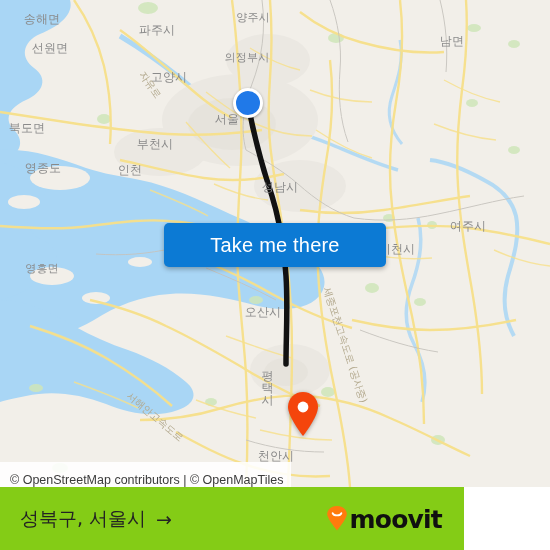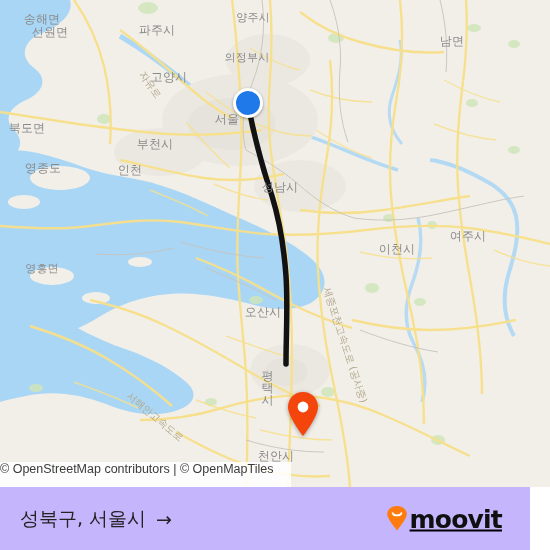--- a/index.html
+++ b/index.html
@@ -53,44 +53,44 @@
     font-family:"Liberation Sans","DejaVu Sans",sans-serif;
     box-shadow:0 2px 5px rgba(0,0,0,.30);
     cursor:pointer;
     display:flex;align-items:center;justify-content:center;
   }
 
   
   #attribution{
     position:absolute;left:0;top:462px;height:25px;
     background:rgba(255,255,255,.88);
-    display:flex;align-items:flex-start;
-    padding:0 10px 0 0;
+    display:flex;align-items:flex-end;
+    padding:0 10px 0 10px;
     box-sizing:border-box;
   }
   #attribution span{
     font-size:12.5px;color:#3b3b3b;white-space:nowrap;
     font-family:"Liberation Sans","DejaVu Sans",sans-serif;
   }
 
   
   #footer{
-    position:absolute;left:0;top:487px;width:530px;height:63px;
-    background:#c4b5fd;display:flex;align-items:center;
+    position:absolute;left:0;top:487px;width:464px;height:63px;
+    background:#84cc16;display:flex;align-items:center;
   }
   #route-summary{
     position:absolute;left:20px;top:50%;transform:translateY(-50%);
     display:flex;align-items:center;gap:8px;
     font-size:19px;color:#232323;white-space:nowrap;
     font-family:"DejaVu Sans","Liberation Sans",sans-serif;
   }
   #route-arrow{font-size:19px;color:#232323;padding:0 2px;}
   #moovit-logo{
-    position:absolute;right:28px;top:50%;transform:translateY(-50%);
-    display:flex;align-items:center;gap:2px;text-decoration:underline;
+    position:absolute;right:22px;top:50%;transform:translateY(-50%);
+    display:flex;align-items:center;gap:2px;
   }
   #moovit-wordmark{
     font-size:25px;font-weight:bold;color:#101010;letter-spacing:-.8px;
     font-family:"DejaVu Sans","Liberation Sans",sans-serif;
   }
 </style>
 </head>
 <body>
 
 <div id="app">
@@ -223,52 +223,55 @@
         <path d="M206,268 C230,278 254,288 276,300"></path>
         <path d="M360,330 C386,340 412,348 438,352"></path>
         <path d="M246,440 C272,448 298,452 324,452"></path>
       </g>
 
       <path d="M248,104 C254,136 262,166 272,196 C280,222 284,248 286,276
                C288,306 286,336 286,364" stroke="#121212" stroke-width="5.5" fill="none" stroke-linecap="round"></path>
     </svg>
 
     <div class="maplabel" style="left:42px;top:19px">송해면</div>
-    <div class="maplabel" style="left:50px;top:32px">선원면</div>
+    <div class="maplabel" style="left:50px;top:48px">선원면</div>
     <div class="maplabel" style="left:157px;top:30px">파주시</div>
     <div class="maplabel big" style="left:253px;top:17px">양주시</div>
     <div class="maplabel big" style="left:247px;top:57px">의정부시</div>
     <div class="maplabel" style="left:452px;top:41px">남면</div>
     <div class="maplabel" style="left:169px;top:77px">고양시</div>
     <div class="maplabel" style="left:27px;top:128px">북도면</div>
     <div class="maplabel" style="left:227px;top:119px">서울</div>
     <div class="maplabel" style="left:155px;top:144px">부천시</div>
     <div class="maplabel" style="left:130px;top:170px">인천</div>
     <div class="maplabel" style="left:43px;top:168px">영종도</div>
     <div class="maplabel" style="left:280px;top:187px">성남시</div>
     <div class="maplabel big" style="left:42px;top:268px">영흥면</div>
     <div class="maplabel" style="left:397px;top:249px">이천시</div>
-    <div class="maplabel" style="left:468px;top:236px">여주시</div>
+    <div class="maplabel" style="left:468px;top:226px">여주시</div>
     <div class="maplabel" style="left:263px;top:312px">오산시</div>
     <div class="maplabel" style="left:267px;top:380px;writing-mode:vertical-rl">평택시</div>
     <div class="maplabel" style="left:276px;top:456px">천안시</div>
 
     <div class="roadlabel" style="left:150px;top:85px;transform:translate(-50%,-50%) rotate(55deg)">자유로</div>
     <div class="roadlabel" style="left:155px;top:417px;transform:translate(-50%,-50%) rotate(40deg)">서해안고속도로</div>
     <div class="roadlabel" style="left:345px;top:345px;transform:translate(-50%,-50%) rotate(72deg)">세종포천고속도로 (공사중)</div>
 
     <div id="origin-marker" style="left:248px;top:103px"></div>
 
     <div id="dest-marker" style="left:286px;top:391px">
       <svg width="34" height="46" viewBox="0 0 34 46">
         <path d="M17,45 C17,45 2,26 2,16 C2,7.2 8.8,1 17,1 C25.2,1 32,7.2 32,16 C32,26 17,45 17,45 Z" fill="#f4450c"></path>
         <circle cx="17" cy="16" r="5.4" fill="#ffffff"></circle>
       </svg>
     </div>
 
+    <button id="take-me-there">
+      <span>Take me there</span>
+    </button>
 
     <div id="attribution" style="width: 291.422px;">
       <span>© OpenStreetMap contributors | © OpenMapTiles</span>
     </div>
   </div>
 
   <div id="footer">
     <div id="route-summary">
       <span>성북구, 서울시</span>
       <span id="route-arrow">→</span>

